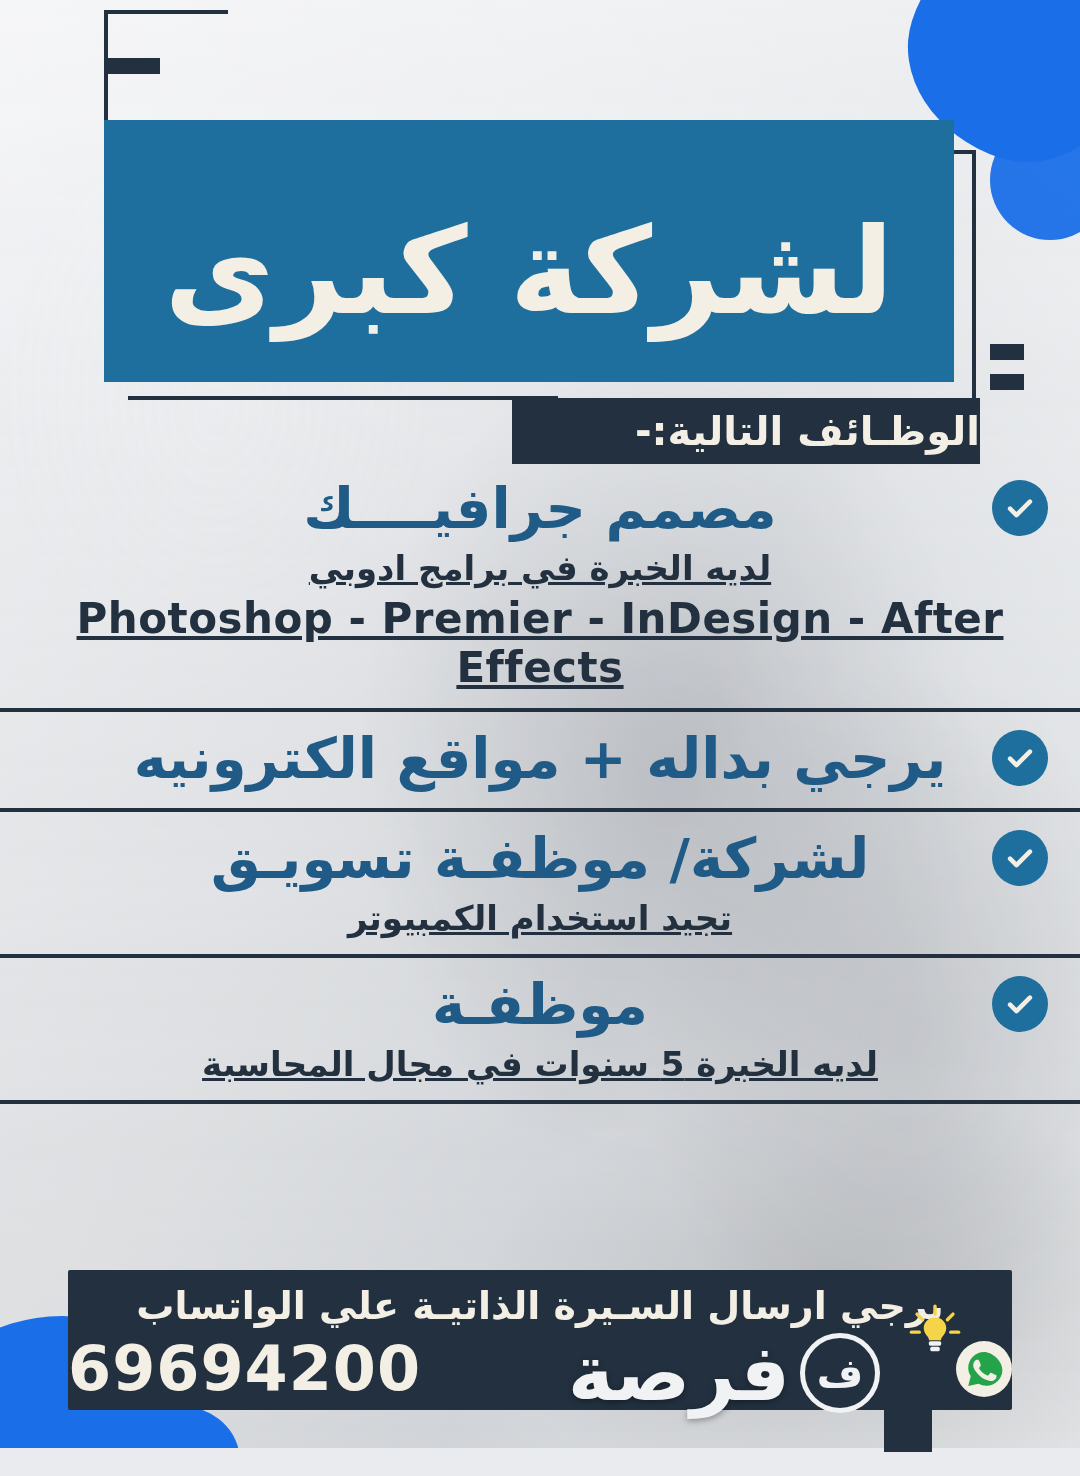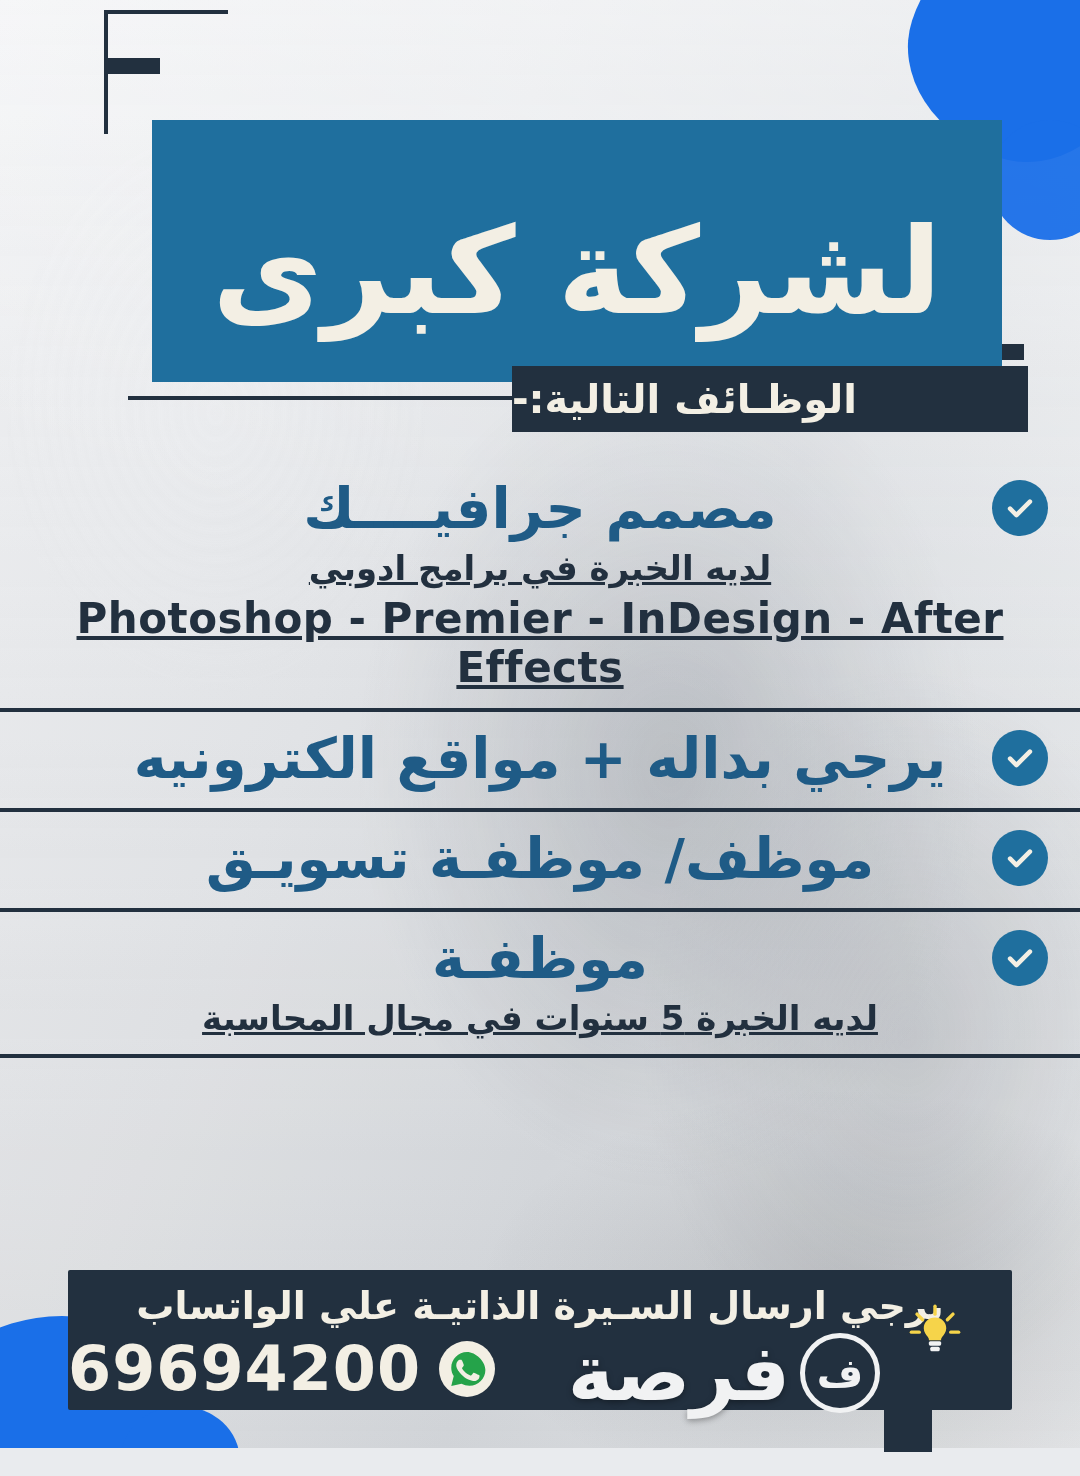--- a/index.html
+++ b/index.html
@@ -75,30 +75,29 @@
   }
   .hdr-wanted span{
     color:#f3efe4;font-size:118px;font-weight:bold;line-height:1;
     letter-spacing:0;
   }
   .hdr-company{
     position:absolute;left:104px;top:120px;width:850px;height:262px;
     background:#1f6f9e;
     display:flex;align-items:center;justify-content:center;
     z-index:5;
-    margin-left:48px;
   }
   .hdr-company span{
     color:#f3efe4;font-size:120px;font-weight:bold;line-height:1.05;
     padding-top:42px;
   }
   .hdr-sub{
-    position:absolute;left:512px;top:366px;width:516px;height:66px;
+    position:absolute;left:512px;top:398px;width:468px;height:66px;
     background:#22303f;
-    display:flex;align-items:center;justify-content:flex-end;
+    display:flex;align-items:center;justify-content:flex-start;
     z-index:7;
   }
   .hdr-sub span{color:#f3efe4;font-size:40px;font-weight:bold;}
   .hdr-underline{
     position:absolute;left:128px;top:396px;width:430px;height:4px;background:#22303f;z-index:4;
   }
 
   
   .jobs{position:absolute;left:0;top:462px;width:1080px;z-index:8;}
   .job{
@@ -145,21 +144,21 @@
   .footer{
     position:absolute;left:68px;bottom:66px;width:944px;height:140px;
     background:#22303f;z-index:9;
     border-radius:2px;
   }
   .footer-line1{
     color:#f3efe4;font-size:38px;font-weight:bold;
     text-align:center;padding-top:14px;letter-spacing:1px;
   }
   .footer-line2{
-    display:flex;align-items:center;justify-content:flex-end;gap:18px;
+    display:flex;align-items:center;justify-content:space-between;gap:18px;
     margin-top:4px;
   }
   .wa{
     width:56px;height:56px;border-radius:50%;background:#f3efe4;
     display:flex;align-items:center;justify-content:center;
   }
   .wa svg{width:42px;height:42px;}
   .phone{
     color:#f3efe4;font-size:62px;font-weight:bold;direction:ltr;letter-spacing:1px;
   }
@@ -240,21 +239,22 @@
       </div>
       <div class="job-title">يرجي بداله + مواقع الكترونيه</div>
     </div>
 
     <div class="job j3">
       <div class="check">
         <svg viewBox="0 0 24 24" aria-hidden="true">
             <path d="M5 12.5l4.5 4.5L19 7.5" fill="none" stroke="#f3efe4" stroke-width="3.2" stroke-linecap="round" stroke-linejoin="round"></path>
           </svg>
       </div>
-      <div class="job-title">موظف/ موظفـة تسويـق</div>
+      <div class="job-title">لشركة/ موظفـة تسويـق</div>
+      <div class="job-desc">تجيد استخدام الكمبيوتر</div>
     </div>
 
     <div class="job j4">
       <div class="check">
         <svg viewBox="0 0 24 24" aria-hidden="true">
             <path d="M5 12.5l4.5 4.5L19 7.5" fill="none" stroke="#f3efe4" stroke-width="3.2" stroke-linecap="round" stroke-linejoin="round"></path>
           </svg>
       </div>
       <div class="job-title">موظفـة</div>
       <div class="job-desc">لديه الخبرة 5 سنوات في مجال المحاسبة</div>

